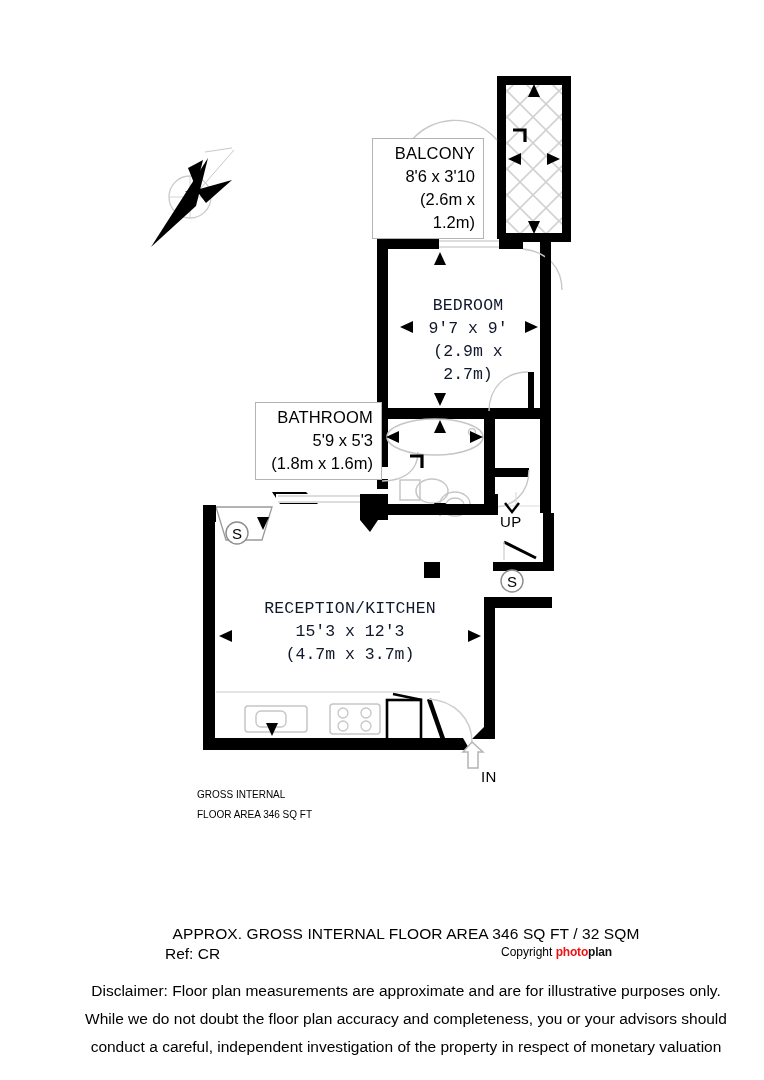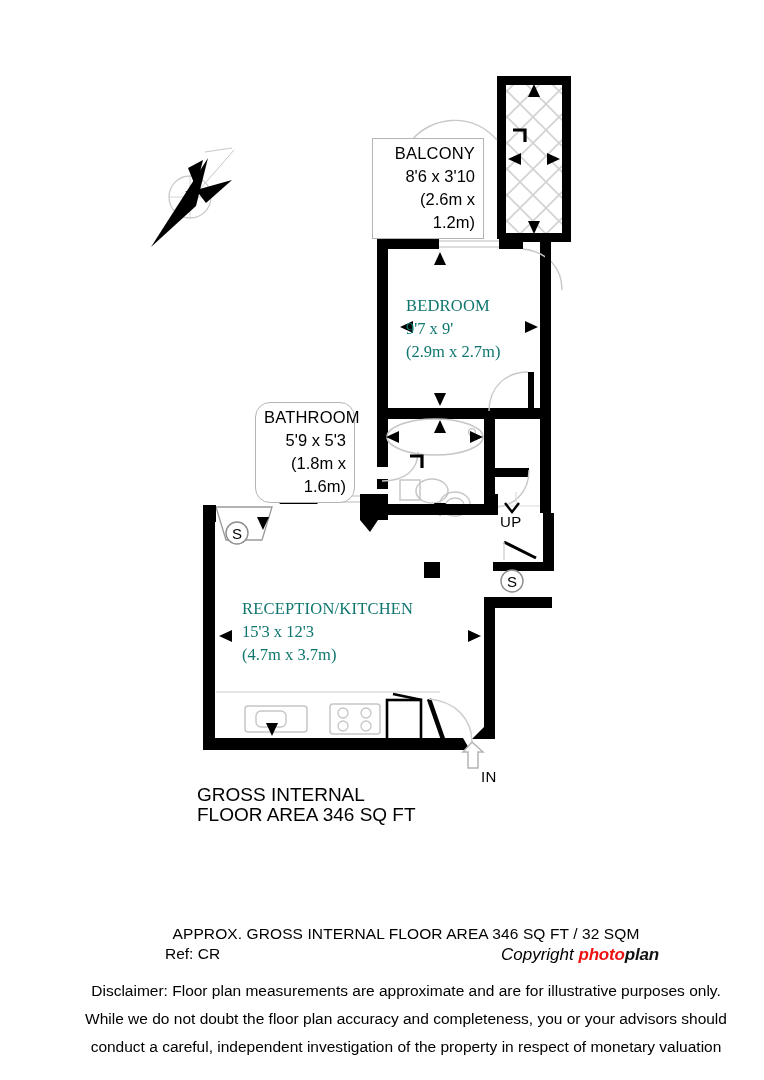--- a/index.html
+++ b/index.html
@@ -36,29 +36,30 @@
     text-align: right;
     font-family: "Liberation Sans", sans-serif;
     font-size: 16.5px;
     line-height: 23px;
     color: #000;
     padding: 3px 8px 4px 8px;
     box-sizing: border-box;
   }
   .room-label-plain {
     position: absolute;
-    font-family: Liberation Serif, serif;
+    text-align: center;
+    font-family: Liberation Mono, monospace;
     font-size: 16.5px;
     line-height: 23px;
-    color: #0f766e;
+    color: #0f172a;
   }
   .room-name { letter-spacing: .2px; }
   .area-note {
     position: absolute;
-    font-size: 19px;
+    font-size: 10px;
     line-height: 20px;
     text-align: left;
     color: #000;
   }
   .up-label {
     position: absolute;
     font-size: 15px;
     color: #000;
     letter-spacing: .4px;
   }
@@ -91,22 +92,21 @@
   .footer-ref {
     position: absolute;
     left: 141px;
     top: 0;
     font-size: 15.5px;
   }
   .footer-copy {
     position: absolute;
     left: 477px;
     top: 0;
-    font-size: 17px;
-    font-style: italic;
+    font-size: 12px;
   }
   .brand-photo {
     font-weight: bold;
     color: #ee1111;
     letter-spacing: -.2px;
   }
   .brand-plan {
     font-weight: bold;
     color: #111111;
     letter-spacing: -.2px;
@@ -311,21 +311,21 @@
     <div>8'6 x 3'10</div>
     <div>(2.6m x 1.2m)</div>
   </div>
 
   <div class="room-label-plain" style="left:406px; top:294px; width:124px;">
     <div class="room-name">BEDROOM</div>
     <div>9'7 x 9'</div>
     <div>(2.9m x 2.7m)</div>
   </div>
 
-  <div class="room-label-box" style="left:255px; top:402px; width:100px;border-radius:15px;">
+  <div class="room-label-box" style="left:255px; top:402px; width:127px;">
     <div class="room-name">BATHROOM</div>
     <div>5'9 x 5'3</div>
     <div>(1.8m x 1.6m)</div>
   </div>
 
   <div class="room-label-plain" style="left:242px; top:597px; width:216px;">
     <div class="room-name">RECEPTION/KITCHEN</div>
     <div>15'3 x 12'3</div>
     <div>(4.7m x 3.7m)</div>
   </div>

